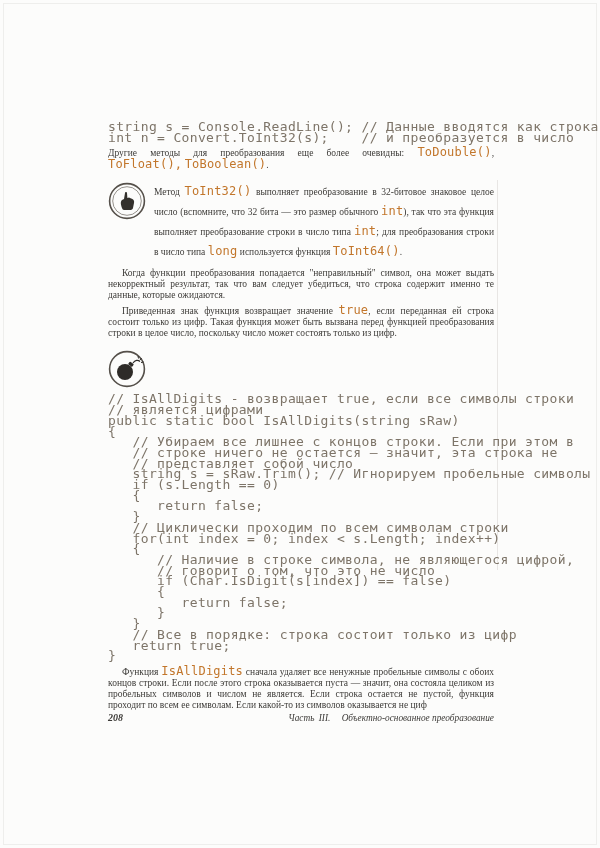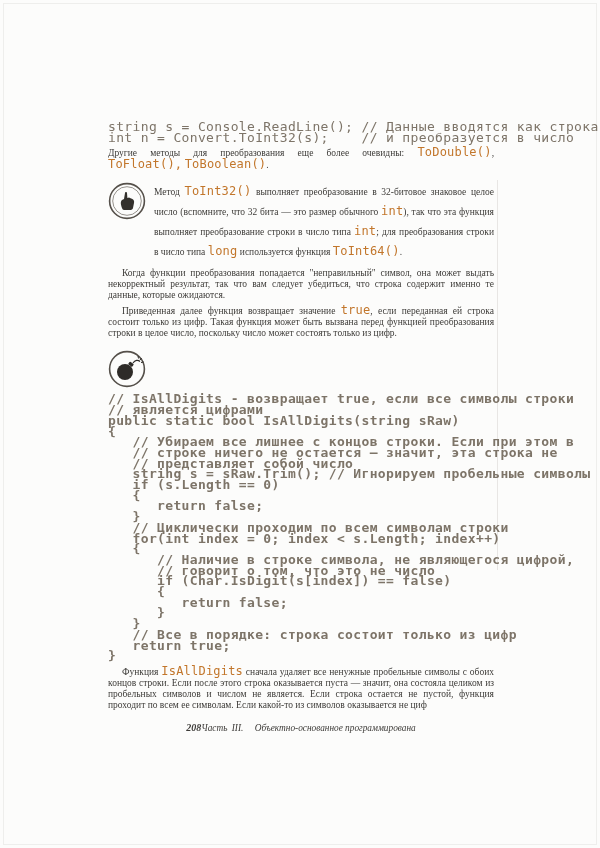--- a/index.html
+++ b/index.html
@@ -22,34 +22,34 @@
   }
   .content {
     position: absolute; left: 108px; top: 122px; width: 386px;
     font-size: 9.5px; line-height: 11px;
   }
   .codeblock {
     font-family: "DejaVu Sans Mono", monospace;
     font-size: 13px; line-height: 10.7px; letter-spacing: 0.35px;
     color: #7d7468; white-space: pre;
   }
-  .codeblock.main { margin-top: 4px; font-weight: bold; }
+  .codeblock.main { margin-top: 4px; }
   .icode {
     font-family: "DejaVu Sans Mono", monospace;
     font-size: 12px; letter-spacing: 0.2px;
     color: #c2762b;
   }
   p.body { text-align: justify; margin-top: 4px; }
   p.indent { text-indent: 14px; }
   .note { display: flex; margin: 11px 0 6px; }
   .stamp { flex: 0 0 38px; height: 38px; margin-right: 8px; }
   .note p { flex: 1; text-align: justify; line-height: 19px; }
   .footer {
-    display: flex; justify-content: center; align-items: baseline;
-    margin-top: 11px; font-style: italic;
+    display: flex; justify-content: space-between; align-items: baseline;
+    margin-top: 1px; font-style: italic;
   }
   .pagenum { font-weight: bold; font-size: 10px; }
   .footer-right { font-size: 9.3px; white-space: nowrap; }
   .footer-right .part-id { font-weight: normal; margin-right: 7px; }
   .footer-right .part-id span { margin-right: 2px; }
 </style>
 </head>
 <body>
 
 <div class="scan-frame"></div>
@@ -67,21 +67,21 @@
         <circle cx="19" cy="19" r="17.4" fill="none" stroke="#55504a" stroke-width="1.6"></circle>
         <circle cx="19" cy="19" r="14.3" fill="none" stroke="#6a645d" stroke-width="0.7"></circle>
         <path d="M14 26c-1-3-2-6 0-8l2-1 1-6c0-1.5 2-1.5 2 0l0.4 5 1.6-0.4 1.6 0.6 1.8 0.8c1.6 0.8 2 2.4 1.6 4l-1 5c-0.3 1.6-1.6 2-3 2h-6c-1 0-1.7-0.8-2-2z" fill="#33302c"></path>
       </svg>
     </div>
     <p><span>Метод </span><span class="icode">ToInt32()</span><span> выполняет преобразование в 32-битовое знаковое целое число (вспомните, что 32 бита — это размер обычного </span><span class="icode">int</span><span>), так что эта функция выполняет преобразование строки в число типа </span><span class="icode">int</span><span>; для преобразования строки в число типа </span><span class="icode">long</span><span> используется функция </span><span class="icode">ToInt64()</span><span>.</span></p>
   </div>
 
   <p class="body indent"><span>Когда функции преобразования попадается "неправильный" символ, она может выдать некорректный результат, так что вам следует убедиться, что строка содержит именно те данные, которые ожидаются.</span></p>
 
-  <p class="body indent"><span>Приведенная далее функция возвращает значение </span><span class="icode">true</span><span>, если переданная ей строка состоит только из цифр. Такая функция может быть вызвана перед функцией преобразования строки в целое число, поскольку число может состоять только из цифр.</span></p>
+  <p class="body indent"><span>Приведенная знак функция возвращает значение </span><span class="icode">true</span><span>, если переданная ей строка состоит только из цифр. Такая функция может быть вызвана перед функцией преобразования строки в целое число, поскольку число может состоять только из цифр.</span></p>
 
   <div class="note">
     <div class="stamp">
       <svg width="38" height="38" viewBox="0 0 38 38">
         <circle cx="19" cy="19" r="17.4" fill="none" stroke="#55504a" stroke-width="1.6"></circle>
         <circle cx="17" cy="22" r="8" fill="#2e2b28"></circle>
         <rect x="20.5" y="12.5" width="5" height="3.4" rx="1" transform="rotate(35 23 14.2)" fill="#2e2b28"></rect>
         <path d="M25 13c2-3 5-3.5 7-1.5" stroke="#2e2b28" stroke-width="1.2" fill="none"></path>
         <path d="M32 10l1.5-2 M33 12.5l2.5-0.5 M30.5 8.5l-0.5-2.5" stroke="#2e2b28" stroke-width="1" fill="none"></path>
       </svg>
@@ -93,17 +93,17 @@
 
   <p class="body indent"><span>Функция </span><span class="icode">IsAllDigits</span><span> сначала удаляет все ненужные пробельные символы с обоих концов строки. Если после этого строка оказывается пуста — значит, она состояла целиком из пробельных символов и числом не является. Если строка остается не пустой, функция проходит по всем ее символам. Если какой-то из символов оказывается не циф</span></p>
 
   <div class="footer">
     <span class="pagenum">208</span>
     <span class="footer-right">
       <span class="part-id">
         <span>Часть</span>
         <span>III.</span>
       </span>
-      <span>Объектно-основанное программирована</span>
+      <span>Объектно-основанное преобразование</span>
     </span>
   </div>
 
 </div>
 
 </body></html>

